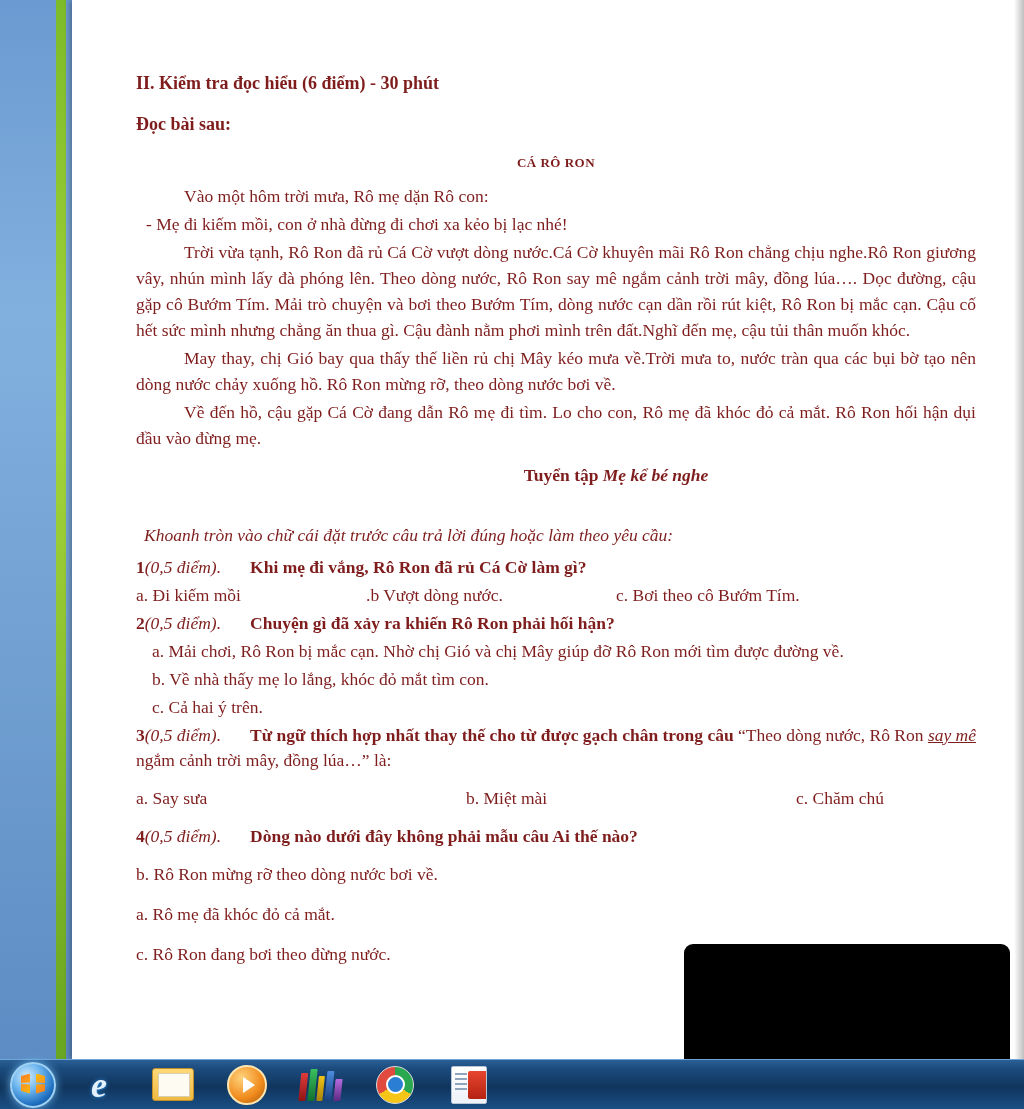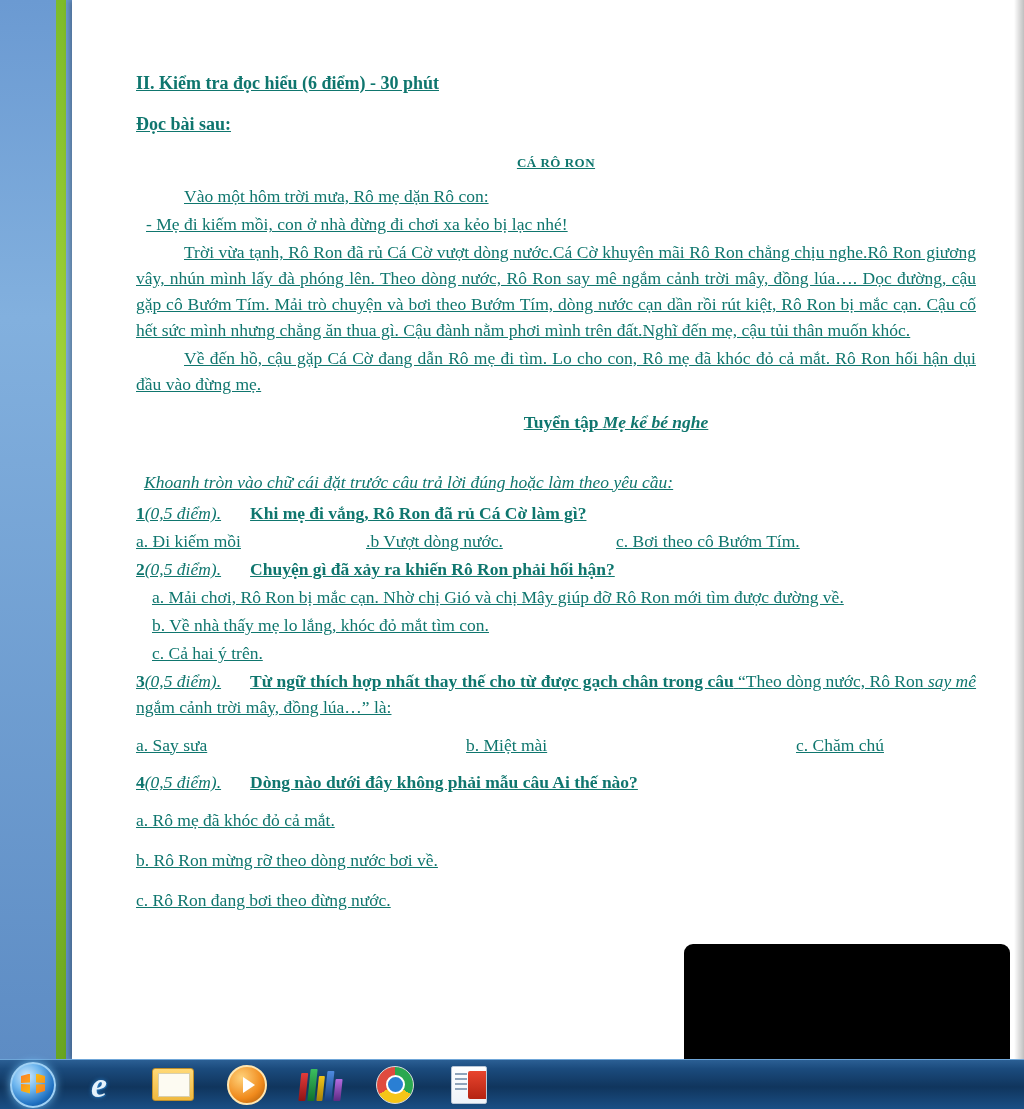--- a/index.html
+++ b/index.html
@@ -40,24 +40,23 @@
     top: 0;
     width: 952px;
     height: 1060px;
     background: #ffffff;
     box-shadow: -2px 0 6px rgba(0,0,0,0.35);
     overflow: hidden;
   }
   .page-inner {
     position: relative;
     padding: 70px 48px 0 64px;
-    color: #0f766e;
+    color: #7f1d1d;
     font-size: 17.5px;
     line-height: 1.48;
-    text-decoration: underline;
   }
   .i { font-style: italic; }
   .u { text-decoration: underline; }
   .heading-line {
     font-weight: bold;
     font-size: 18px;
     margin-bottom: 14px;
   }
   .subheading-line {
     font-weight: bold;
@@ -273,20 +272,21 @@
   <div class="page">
     <div class="page-inner">
 
       <div class="heading-line">II. Kiểm tra đọc hiểu (6 điểm) - 30 phút</div>
       <div class="subheading-line">Đọc bài sau:</div>
       <div class="title-center">CÁ RÔ RON</div>
 
       <p class="para indent">Vào một hôm trời mưa, Rô mẹ dặn Rô con:</p>
       <p class="para dash">-   Mẹ đi kiếm mồi, con ở nhà đừng đi chơi xa kẻo bị lạc nhé!</p>
       <p class="para indent">Trời vừa tạnh, Rô Ron đã rủ Cá Cờ vượt dòng nước.Cá Cờ khuyên mãi Rô Ron chẳng chịu nghe.Rô Ron giương vây, nhún mình lấy đà phóng lên. Theo dòng nước, Rô Ron say mê ngắm cảnh trời mây, đồng lúa…. Dọc đường, cậu gặp cô Bướm Tím. Mải trò chuyện và bơi theo Bướm Tím, dòng nước cạn dần rồi rút kiệt, Rô Ron bị mắc cạn. Cậu cố hết sức mình nhưng chẳng ăn thua gì. Cậu đành nằm phơi mình trên đất.Nghĩ đến mẹ, cậu tủi thân muốn khóc.</p>
+      <p class="para indent">May thay, chị Gió bay qua thấy thế liền rủ chị Mây kéo mưa về.Trời mưa to, nước tràn qua các bụi bờ tạo nên dòng nước chảy xuống hồ. Rô Ron mừng rỡ, theo dòng nước bơi về.</p>
       <p class="para indent">Về đến hồ, cậu gặp Cá Cờ đang dẫn Rô mẹ đi tìm. Lo cho con, Rô mẹ đã khóc đỏ cả mắt. Rô Ron hối hận dụi đầu vào đừng mẹ.</p>
 
       <p class="signature"><span>Tuyển tập </span><span class="i">Mẹ kể bé nghe</span></p>
 
       <div class="spacer"></div>
 
       <div class="instruction">Khoanh tròn vào chữ cái đặt trước câu trả lời đúng hoặc làm theo yêu cầu:</div>
 
       <p class="q"><span class="qnum">1</span><span class="qscore">(0,5 điểm).</span><span class="qtext">Khi mẹ đi vắng, Rô Ron đã rủ Cá Cờ làm gì?</span></p>
       <div class="opts-row">
@@ -305,22 +305,22 @@
       <div class="opts-row opts-row-wide">
         <span class="o1">a. Say sưa</span>
         <span class="o2">b. Miệt mài</span>
         <span class="o3">c. Chăm chú</span>
       </div>
 
       <div class="gap10"></div>
 
       <p class="q"><span class="qnum">4</span><span class="qscore">(0,5 điểm).</span><span class="qtext">Dòng nào dưới đây không phải mẫu câu Ai thế nào?</span></p>
       <div class="gap10"></div>
+      <p class="opt-spaced">b. Rô Ron mừng rỡ theo dòng nước bơi về.</p>
       <p class="opt-spaced">a. Rô mẹ đã khóc đỏ cả mắt.</p>
-      <p class="opt-spaced">b. Rô Ron mừng rỡ theo dòng nước bơi về.</p>
       <p class="opt-spaced">c. Rô Ron đang bơi theo đừng nước.</p>
 
     </div>
     <div class="corner-shadow"></div>
   </div>
 
   <div class="black-box"></div>
 
   <div class="taskbar">
     <div class="start-orb">

